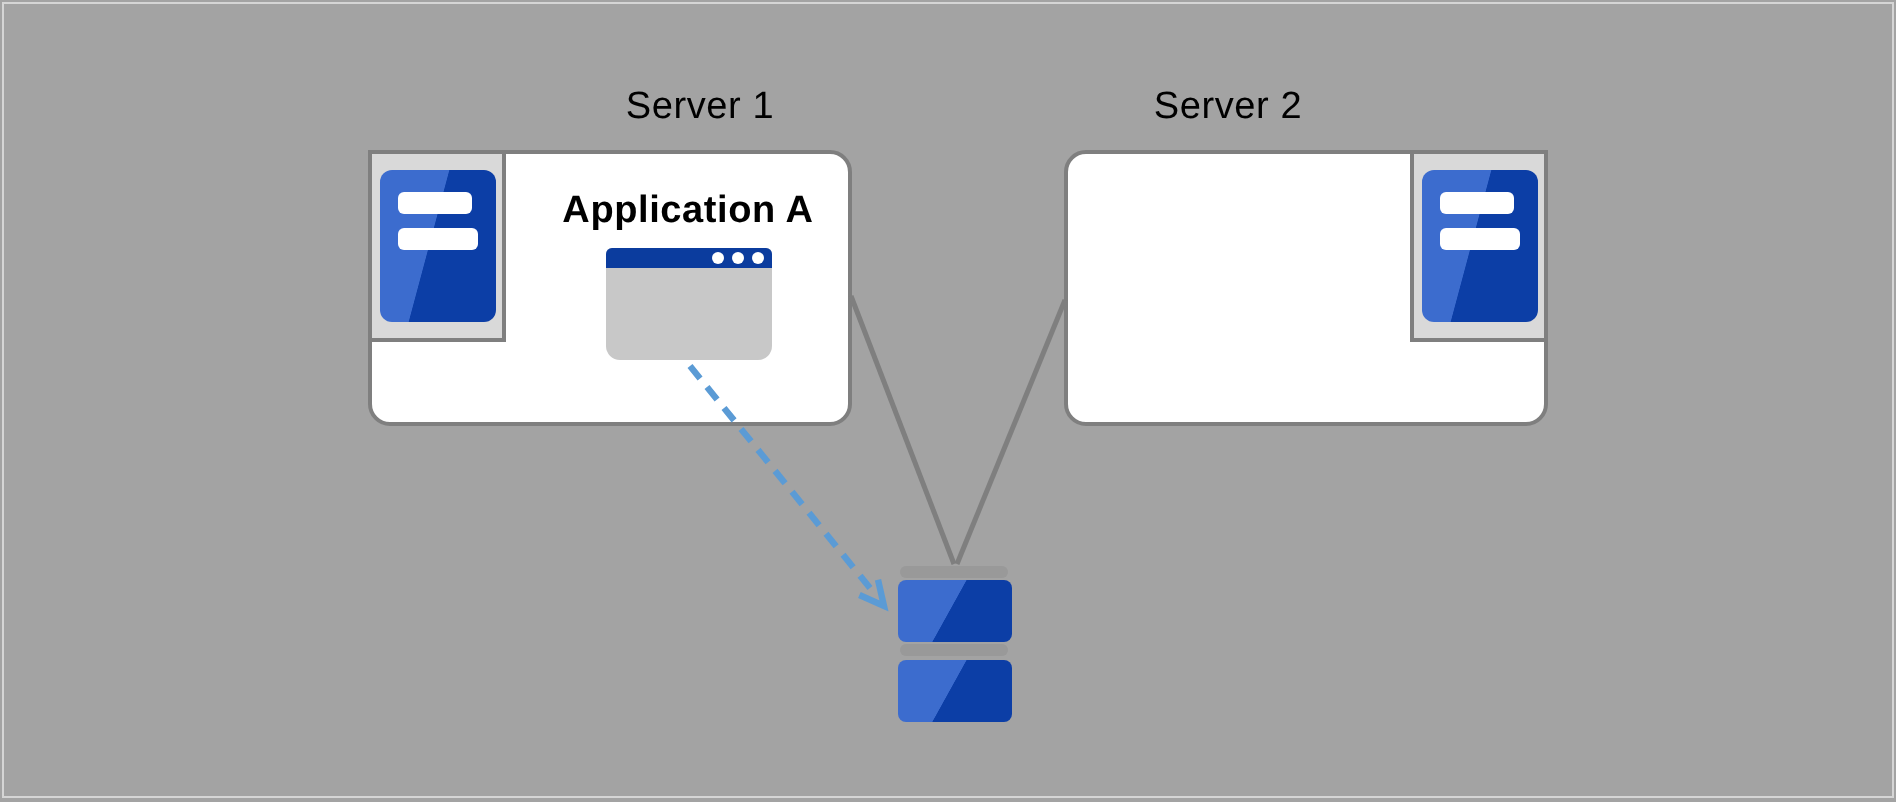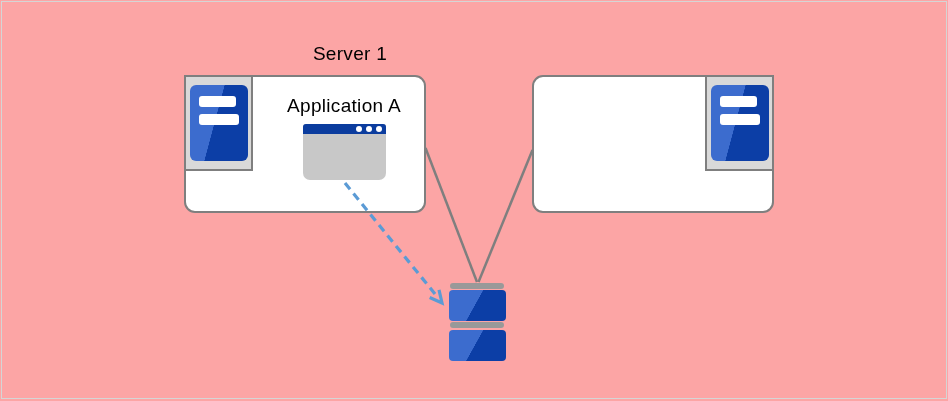--- a/index.html
+++ b/index.html
@@ -5,21 +5,21 @@
   html, body {
     margin: 0; padding: 0;
     width: 948px; height: 401px;
     background: #ffffff;
     font-family: "Liberation Sans", sans-serif;
     overflow: hidden;
   }
   .canvas {
     position: relative;
     width: 948px; height: 401px;
-    background: #fca5a5;
+    background: #a3a3a3;
   }
   .frame {
     position: absolute;
     left: 1px; top: 1px; right: 1px; bottom: 2px;
     border: 1px solid var(--frame-gray, #d5d5d5);
     pointer-events: none;
   }
   .diagram-label {
     position: absolute;
     font-size: 19px;
@@ -133,21 +133,21 @@
     position: absolute;
     left: 0;
     width: 57px; height: 31px;
     border-radius: 4px;
     background: linear-gradient(119deg, var(--blue-light, #3c6cce) 46%, var(--blue-dark, #0c3ea6) 46.5%);
   }
   .disk-body.body1 { top: 7px; }
   .disk-body.body2 { top: 47px; }
   .label-server1 { left: 250px; top: 44px; width: 200px; }
   .label-server2 { left: 514px; top: 44px; width: 200px; }
-  .label-application { left: 244px; top: 96px; width: 200px; }
+  .label-application { left: 244px; top: 96px; width: 200px; font-weight: bold; }
   .label-disk { left: 380px; top: 369px; width: 200px; }
   .box-server1 { left: 184px; }
   .box-server2 { left: 532px; }
   .icon-server1 { left: 184px; }
   .icon-server2 { left: 705px; }
 </style>
 </head>
 <body>
 
 <div class="canvas">
@@ -171,20 +171,21 @@
   </div>
   <div class="diagram-label label-application">Application A</div>
   <div class="window-icon">
     <div class="window-titlebar">
       <span class="window-dot"></span>
       <span class="window-dot"></span>
       <span class="window-dot"></span>
     </div>
   </div>
 
+  <div class="diagram-label label-server2">Server 2</div>
   <div class="server-box box-server2"></div>
   <div class="server-icon icon-server2">
     <div class="tower">
       <div class="tower-slot slot1"></div>
       <div class="tower-slot slot2"></div>
     </div>
   </div>
 
   <div class="disk">
     <div class="disk-cap cap1"></div>

